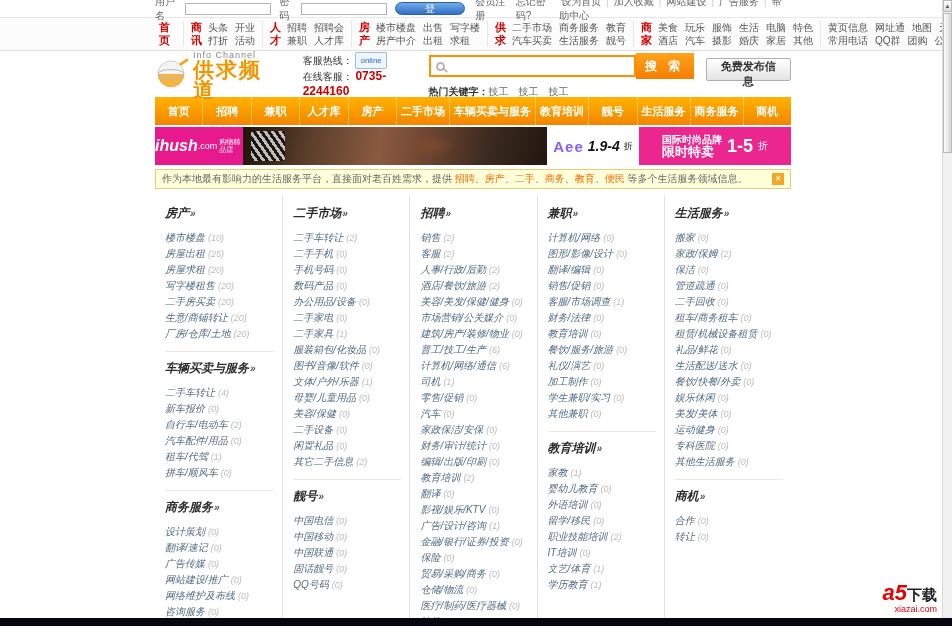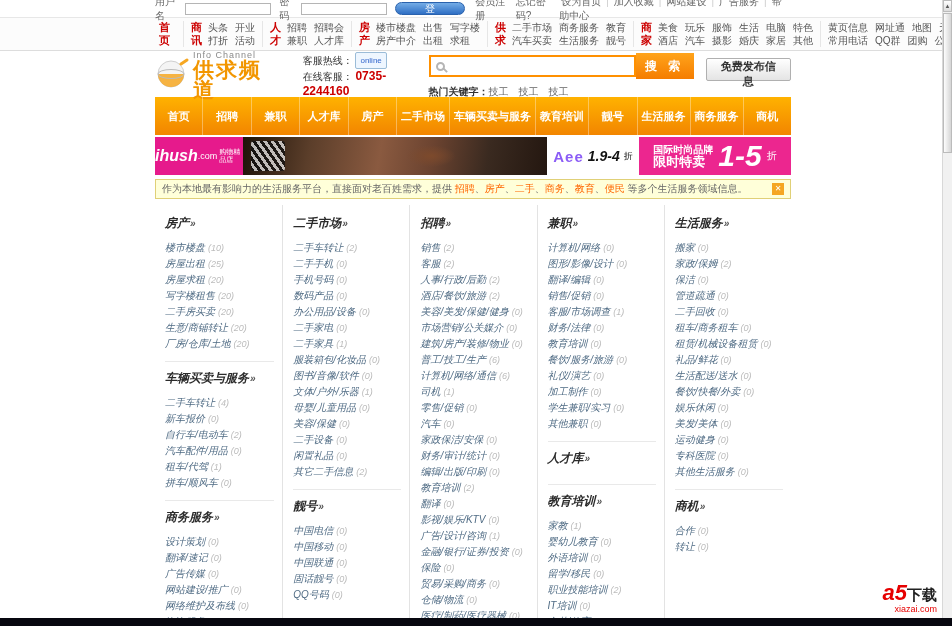--- a/index.html
+++ b/index.html
@@ -42,42 +42,42 @@
   .lens { width:9px; height:9px; border:2px solid #b5b5b5; border-radius:50%; position:relative; display:inline-block; margin-right:4px; }
   .lens::after { content:''; position:absolute; width:6px; height:2px; background:#b5b5b5; transform:rotate(45deg); right:-5px; bottom:-2px; }
   .search-box input { border:none; outline:none; flex:1; font-size:11px; }
   .search-btn { width:60px; height:26px; background:linear-gradient(#ffa41b,#f57d00); color:#fff; font-weight:bold; font-size:12px; letter-spacing:4px; border:none; cursor:pointer; }
   .post-btn { margin-left:12px; height:23px; padding:0 10px; font-size:11px; font-weight:bold; color:#333; background:linear-gradient(#ffffff,#e4e4e4); border:1px solid #b0b0b0; border-radius:2px; cursor:pointer;margin-top:7px; }
   .hot-row { margin-top:4px; font-size:10px; color:#333; }
   .hot-row b { font-weight:bold; }
   .hotkw { color:#666; margin-right:10px; }
 
   
-  .mainnav { height:38px; background:linear-gradient(#ffb200,#f28500); display:flex; align-items:stretch; }
+  .mainnav { height:28px; background:linear-gradient(#ffb200,#f28500); display:flex; align-items:stretch; }
   .navitem { flex:1; display:flex; align-items:center; justify-content:center; color:#fff; font-weight:bold; font-size:11px; white-space:nowrap; border-right:1px solid rgba(255,255,255,.35); padding:0 4px; }
   .navitem:last-child { border-right:none; }
 
   
   .banner { height:38px; display:flex; margin-top:2px; overflow:hidden; }
   .b-left { width:88px; background:#e61a8c; color:#fff; display:flex; align-items:center; justify-content:center; }
   .b-brand { font-style:italic; font-weight:bold; font-size:16px; }
   .b-dom { font-size:9px; }
   .b-tag { font-size:7px; margin-left:2px; line-height:8px; width:24px; }
   .b-mid { flex:1; background:linear-gradient(100deg,#1d1208 0%,#5b3e2a 22%,#8a5a40 45%,#6b4330 62%,#3a2a20 80%,#241710 100%); position:relative; }
   .b-mid::before { content:''; position:absolute; left:8px; top:4px; bottom:4px; width:34px; background:repeating-linear-gradient(55deg,#111 0 3px,#eee 3px 6px); opacity:.75; border-radius:3px; }
   .b-mid::after { content:''; position:absolute; right:30%; top:8px; width:50px; height:22px; background:radial-gradient(ellipse at center,#7d4a2c 0%,rgba(0,0,0,0) 70%); }
   .b-aee { width:92px; background:#fff; display:flex; align-items:center; justify-content:center; gap:4px; }
   .aee-brand { color:#8b5cf6; font-weight:bold; font-size:15px; letter-spacing:1px; }
   .aee-num { color:#111; font-weight:bold; font-size:14px; font-style:italic; }
   .aee-unit { color:#111; font-size:9px; }
   .b-right { width:152px; background:#ec268f; color:#fff; display:flex; align-items:center; justify-content:center; gap:5px; }
   .b-r-lines { text-align:left; }
   .b-r1 { font-size:10px; font-weight:bold; line-height:11px; }
   .b-r2 { font-size:13px; font-weight:bold; line-height:14px; }
-  .b-big { font-size:30px; font-weight:bold; font-style:italic; line-height:26px; }
+  .b-big { font-size:18px; font-weight:bold; line-height:26px; }
   .b-unit { font-size:10px; vertical-align:top; }
 
   
   .notice { margin-top:4px; background:#ffffd9; border:1px solid #e0d077; height:20px; display:flex; align-items:center; padding:0 6px; font-size:10px; color:#666; }
   .hl { color:#f60; }
   .notice-close { margin-left:auto; width:12px; height:12px; background:#f5a623; color:#fff; font-size:8px; line-height:12px; text-align:center; cursor:pointer; }
 
   
   .columns { display:flex; margin-top:6px; min-height:378px; }
   .col { width:20%; padding:2px 8px 10px 10px; border-left:1px solid #e3e3e3; }
@@ -417,24 +417,20 @@
             <li><a class="clink">财务/法律</a><span class="count">(0)</span></li>
             <li><a class="clink">教育培训</a><span class="count">(0)</span></li>
             <li><a class="clink">餐饮/服务/旅游</a><span class="count">(0)</span></li>
             <li><a class="clink">礼仪/演艺</a><span class="count">(0)</span></li>
             <li><a class="clink">加工制作</a><span class="count">(0)</span></li>
             <li><a class="clink">学生兼职/实习</a><span class="count">(0)</span></li>
             <li><a class="clink">其他兼职</a><span class="count">(0)</span></li>
           </ul>
         </div>
         <div class="section">
-          <div class="sec-h"><span>人才库</span><span class="arrow">»</span></div>
-          <ul class="sec-list"></ul>
-        </div>
-        <div class="section">
           <div class="sec-h"><span>教育培训</span><span class="arrow">»</span></div>
           <ul class="sec-list">
             <li><a class="clink">家教</a><span class="count">(1)</span></li>
             <li><a class="clink">婴幼儿教育</a><span class="count">(0)</span></li>
             <li><a class="clink">外语培训</a><span class="count">(0)</span></li>
             <li><a class="clink">留学/移民</a><span class="count">(0)</span></li>
             <li><a class="clink">职业技能培训</a><span class="count">(2)</span></li>
             <li><a class="clink">IT培训</a><span class="count">(0)</span></li>
             <li><a class="clink">文艺/体育</a><span class="count">(1)</span></li>
             <li><a class="clink">学历教育</a><span class="count">(1)</span></li>

